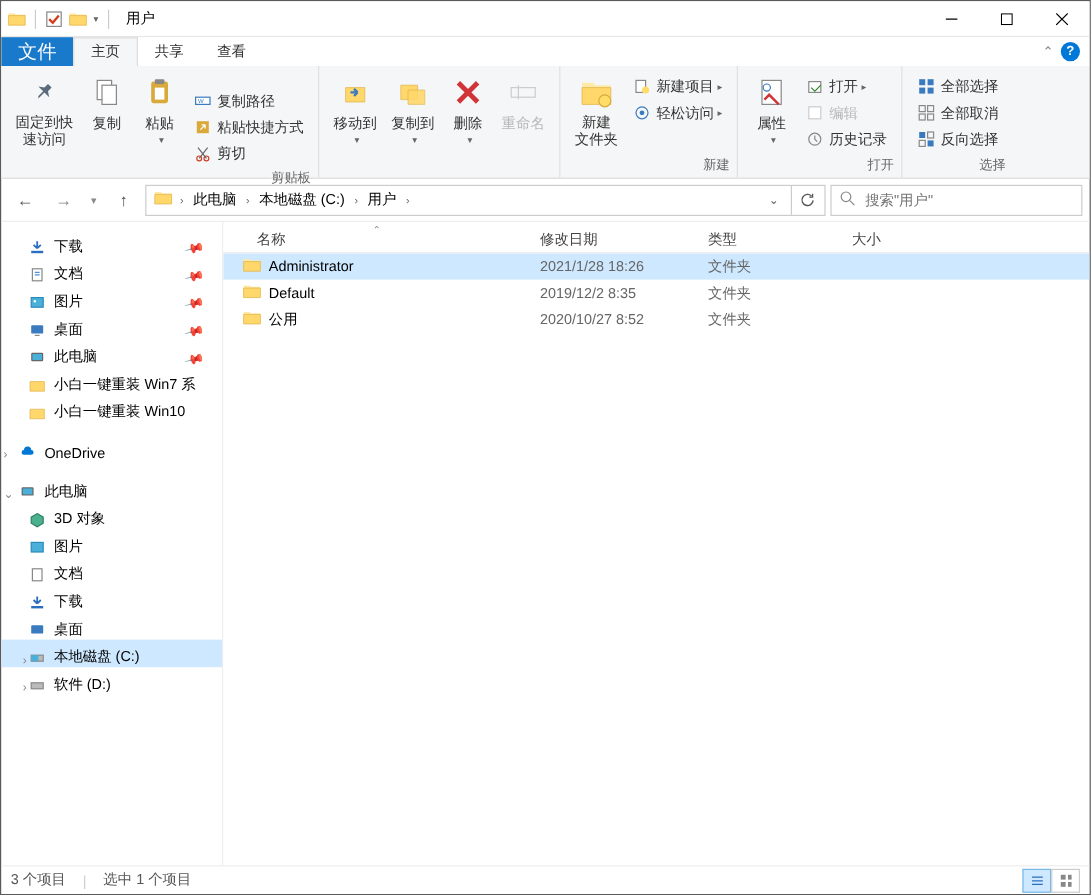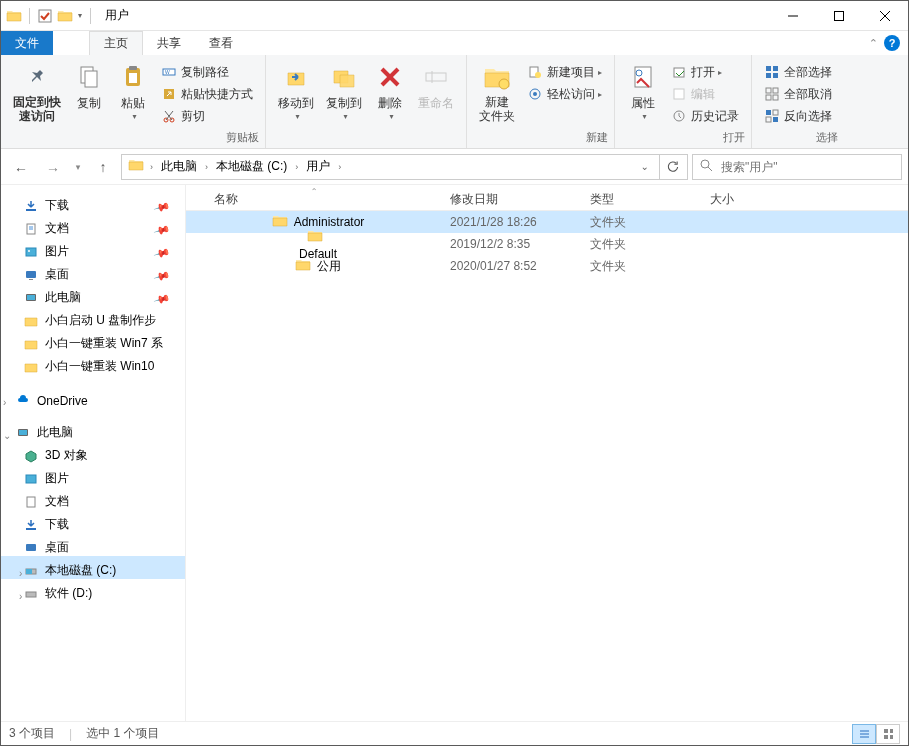--- a/index.html
+++ b/index.html
@@ -9,23 +9,23 @@
   .titlebar { height: 30px; display: flex; align-items: center; background: #fff; border-bottom: 1px solid #e5e5e5; }
   .titlebar .qat { display: flex; align-items: center; padding: 0 4px; gap: 2px; }
   .titlebar .qat .folder-mini { width: 18px; height: 18px; display:flex; align-items:center; justify-content:center; }
   .titlebar .divider { width: 1px; height: 16px; background: #ccc; margin: 0 4px; }
   .titlebar .title-text { padding-left: 6px; font-size: 12px; }
   .titlebar .win-controls { margin-left: auto; display: flex; height: 100%; }
   .win-btn { width: 46px; height: 100%; display: flex; align-items: center; justify-content: center; background: none; border: none; cursor: pointer; }
 
   
   .menutabs { height: 24px; display: flex; align-items: stretch; background: #fff; position: relative; }
-  .menu-file { background: #1979ca; color: #fff; padding: 0 14px; display: flex; align-items: center; font-size: 12px; border: none; cursor: pointer; }
+  .menu-file { background: #1979ca; color: #fff; padding: 0 14px; display: flex; align-items: center; font-size: 16px; border: none; cursor: pointer; }
   .menu-tab { padding: 0 14px; display: flex; align-items: center; font-size: 12px; border: none; background: none; cursor: pointer; color: #333; position: relative; }
-  .menu-tab.active { background: #f5f6f7; border: 1px solid #ddd; border-bottom: none; margin-left: 36px; }
+  .menu-tab.active { background: #f5f6f7; border: 1px solid #ddd; border-bottom: none; }
   .menutabs .help-area { margin-left: auto; display: flex; align-items: center; gap: 6px; padding-right: 8px; }
   .chevron-up { color: #8a8a8a; font-size: 11px; }
   .help-icon { width: 16px; height: 16px; border-radius: 50%; background: #0078d7; color: #fff; display: flex; align-items: center; justify-content: center; font-size: 11px; font-weight: bold; }
 
   
   .ribbon { height: 94px; background: #f5f6f7; border-bottom: 1px solid #ddd; display: flex; }
   .ribbon-group { display: flex; flex-direction: column; border-right: 1px solid #e0e0e0; padding: 2px 6px 0; }
   .ribbon-group .group-controls { display: flex; flex: 1; align-items: flex-start; }
   .ribbon-group .group-label { text-align: right; font-size: 11px; color: #666; padding: 2px 0 3px; }
   .rb-bigbtn { display: flex; flex-direction: column; align-items: center; justify-content: flex-start; border: none; background: none; padding: 4px 6px 0; cursor: pointer; font-size: 12px; color: #333; min-width: 42px; }
@@ -64,21 +64,21 @@
   .listview { flex: 1; display: flex; flex-direction: column; overflow: hidden; }
   .list-header { display: flex; height: 26px; align-items: center; border-bottom: 1px solid #eee; color: #444; font-size: 12px; padding-top: 4px; }
   .list-header .col { padding: 0 8px; cursor: pointer; display: flex; align-items: center; height: 100%; }
   .col-name { width: 256px; }
   .col-date { width: 140px; }
   .col-type { width: 120px; }
   .col-size { width: 80px; }
   .list-rows { flex: 1; overflow: auto; }
   .list-row { display: flex; height: 22px; align-items: center; font-size: 12px; cursor: pointer; }
   .list-row.selected { background: #cde8ff; }
-  .list-row .cell { padding: 0 8px; overflow: hidden; white-space: nowrap; text-overflow: ellipsis; justify-content: center; }
+  .list-row .cell { padding: 0 8px; overflow: hidden; white-space: nowrap; text-overflow: ellipsis; }
   .list-row .folder-ico { margin-right: 6px; }
   .list-row .cell.col-date, .list-row .cell.col-type, .list-row .cell.col-size { color: #666; }
 
   
   .statusbar { height: 24px; border-top: 1px solid #eee; display: flex; align-items: center; padding: 0 8px; font-size: 12px; color: #555; gap: 14px; }
   .statusbar .view-switch { margin-left: auto; display: flex; gap: 0; }
   .view-btn { width: 24px; height: 20px; border: 1px solid #ccc; display: flex; align-items: center; justify-content: center; cursor: pointer; background: #fff; }
   .view-btn.active { background: #cde8ff; border-color: #7ab8e6; }
 
   
@@ -147,21 +147,21 @@
 <div class="ribbon">
 
   <div class="ribbon-group">
     <div class="group-controls">
       <button class="rb-bigbtn">
         <span class="icon-lg">
             <svg width="28" height="28" viewBox="0 0 28 28">
               <path d="M14 4l6 6-3 3 1 5-4-4-5 5 0-2 4-4-4-4 5 1 3-3-3-3z" fill="#5b6b7b"></path>
             </svg>
           </span>
-        <span style="white-space:pre-line;text-align:center;line-height:1.2;font-weight:bold;">固定到快
+        <span style="white-space:pre-line;text-align:center;line-height:1.2;">固定到快
 速访问</span>
       </button>
       <button class="rb-bigbtn">
         <span class="icon-lg">
             <svg width="28" height="28" viewBox="0 0 28 28">
               <rect x="6" y="4" width="12" height="16" fill="#fff" stroke="#888"></rect>
               <rect x="10" y="8" width="12" height="16" fill="#fff" stroke="#888"></rect>
             </svg>
           </span>
         <span>复制</span>
@@ -170,21 +170,21 @@
         <span class="icon-lg">
             <svg width="28" height="28" viewBox="0 0 28 28">
               <rect x="7" y="5" width="14" height="18" rx="2" fill="#d9a93a"></rect>
               <rect x="10" y="3" width="8" height="4" rx="1" fill="#888"></rect>
               <rect x="10" y="10" width="8" height="10" fill="#fff"></rect>
             </svg>
           </span>
         <span>粘贴</span>
         <span class="split-arrow">▾</span>
       </button>
-      <div class="rb-col" style="padding-top:4px;">
+      <div class="rb-col" style="padding-top:4px;margin-top:12px;">
         <button class="rb-smallbtn">
             <span class="icon-sm">
               <svg width="14" height="14">
                 <rect x="1" y="4" width="12" height="6" fill="#fff" stroke="#3a7bbf"></rect>
                 <text x="3" y="9" font-size="5" fill="#3a7bbf">W</text>
               </svg>
             </span>
             <span>复制路径</span>
           </button>
         <button class="rb-smallbtn">
@@ -464,28 +464,20 @@
       </div>
     <div class="sidebar-item">
         <span class="icon">
           <svg width="14" height="14">
             <rect x="2" y="3" width="10" height="7" fill="#666" rx="1"></rect>
             <rect x="3" y="4" width="8" height="5" fill="#4ab0d9"></rect>
           </svg>
         </span>
         <span>此电脑</span>
         <span class="pin">📌</span>
-      </div>
-    <div class="sidebar-item">
-        <span class="icon">
-          <svg width="14" height="14" viewBox="0 0 14 14">
-            <path class="svg-folder" d="M1 4h12v8H1z"></path>
-          </svg>
-        </span>
-        <span>小白启动 U 盘制作步</span>
       </div>
     <div class="sidebar-item">
         <span class="icon">
           <svg width="14" height="14" viewBox="0 0 14 14">
             <path class="svg-folder" d="M1 4h12v8H1z"></path>
           </svg>
         </span>
         <span>小白一键重装 Win7 系</span>
       </div>
     <div class="sidebar-item">
@@ -602,40 +594,40 @@
                 <path class="svg-folder-back" d="M1 3h5l1 1h8v9H1z"></path>
                 <path class="svg-folder" d="M1 5h14v8H1z"></path>
               </svg></span>
             <span>Administrator</span>
           </div>
           <div class="cell col-date">2021/1/28 18:26</div>
           <div class="cell col-type">文件夹</div>
           <div class="cell col-size"></div>
         </div>
         <div class="list-row">
-          <div class="cell col-name" style="display:flex;align-items:center;padding-left:16px;flex-direction:column;">
+          <div class="cell col-name" style="display:flex;align-items:center;padding-left:16px;">
             <span class="folder-ico"><svg width="16" height="16" viewBox="0 0 16 16">
                 <path class="svg-folder-back" d="M1 3h5l1 1h8v9H1z"></path>
                 <path class="svg-folder" d="M1 5h14v8H1z"></path>
               </svg></span>
             <span>Default</span>
           </div>
           <div class="cell col-date">2019/12/2 8:35</div>
           <div class="cell col-type">文件夹</div>
           <div class="cell col-size"></div>
         </div>
         <div class="list-row">
           <div class="cell col-name" style="display:flex;align-items:center;padding-left:16px;">
             <span class="folder-ico"><svg width="16" height="16" viewBox="0 0 16 16">
                 <path class="svg-folder-back" d="M1 3h5l1 1h8v9H1z"></path>
                 <path class="svg-folder" d="M1 5h14v8H1z"></path>
               </svg></span>
             <span>公用</span>
           </div>
-          <div class="cell col-date">2020/01/27 8:52</div>
+          <div class="cell col-date">2020/10/27 8:52</div>
           <div class="cell col-type">文件夹</div>
           <div class="cell col-size"></div>
         </div>
       </div>
   </div>
 </div>
 
 <div class="statusbar">
   <span>3 个项目</span>
   <span style="color:#ccc;">|</span>

